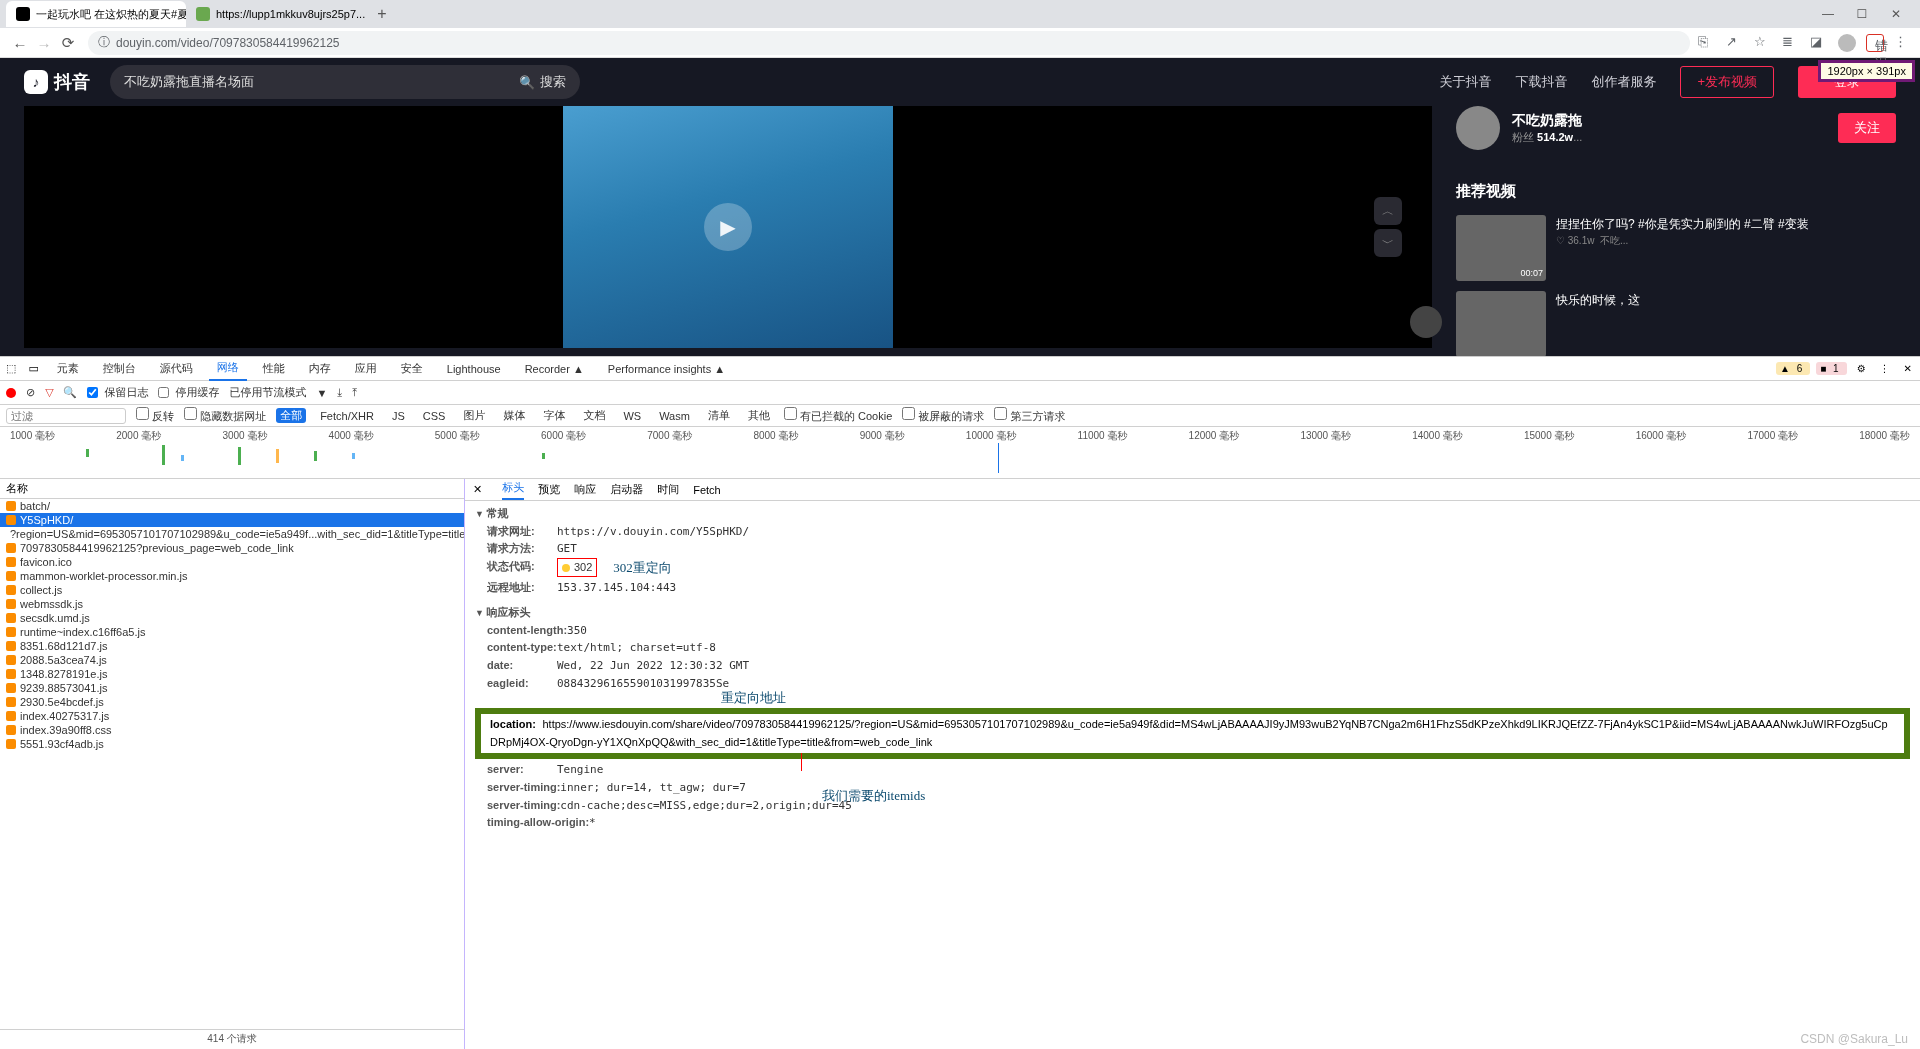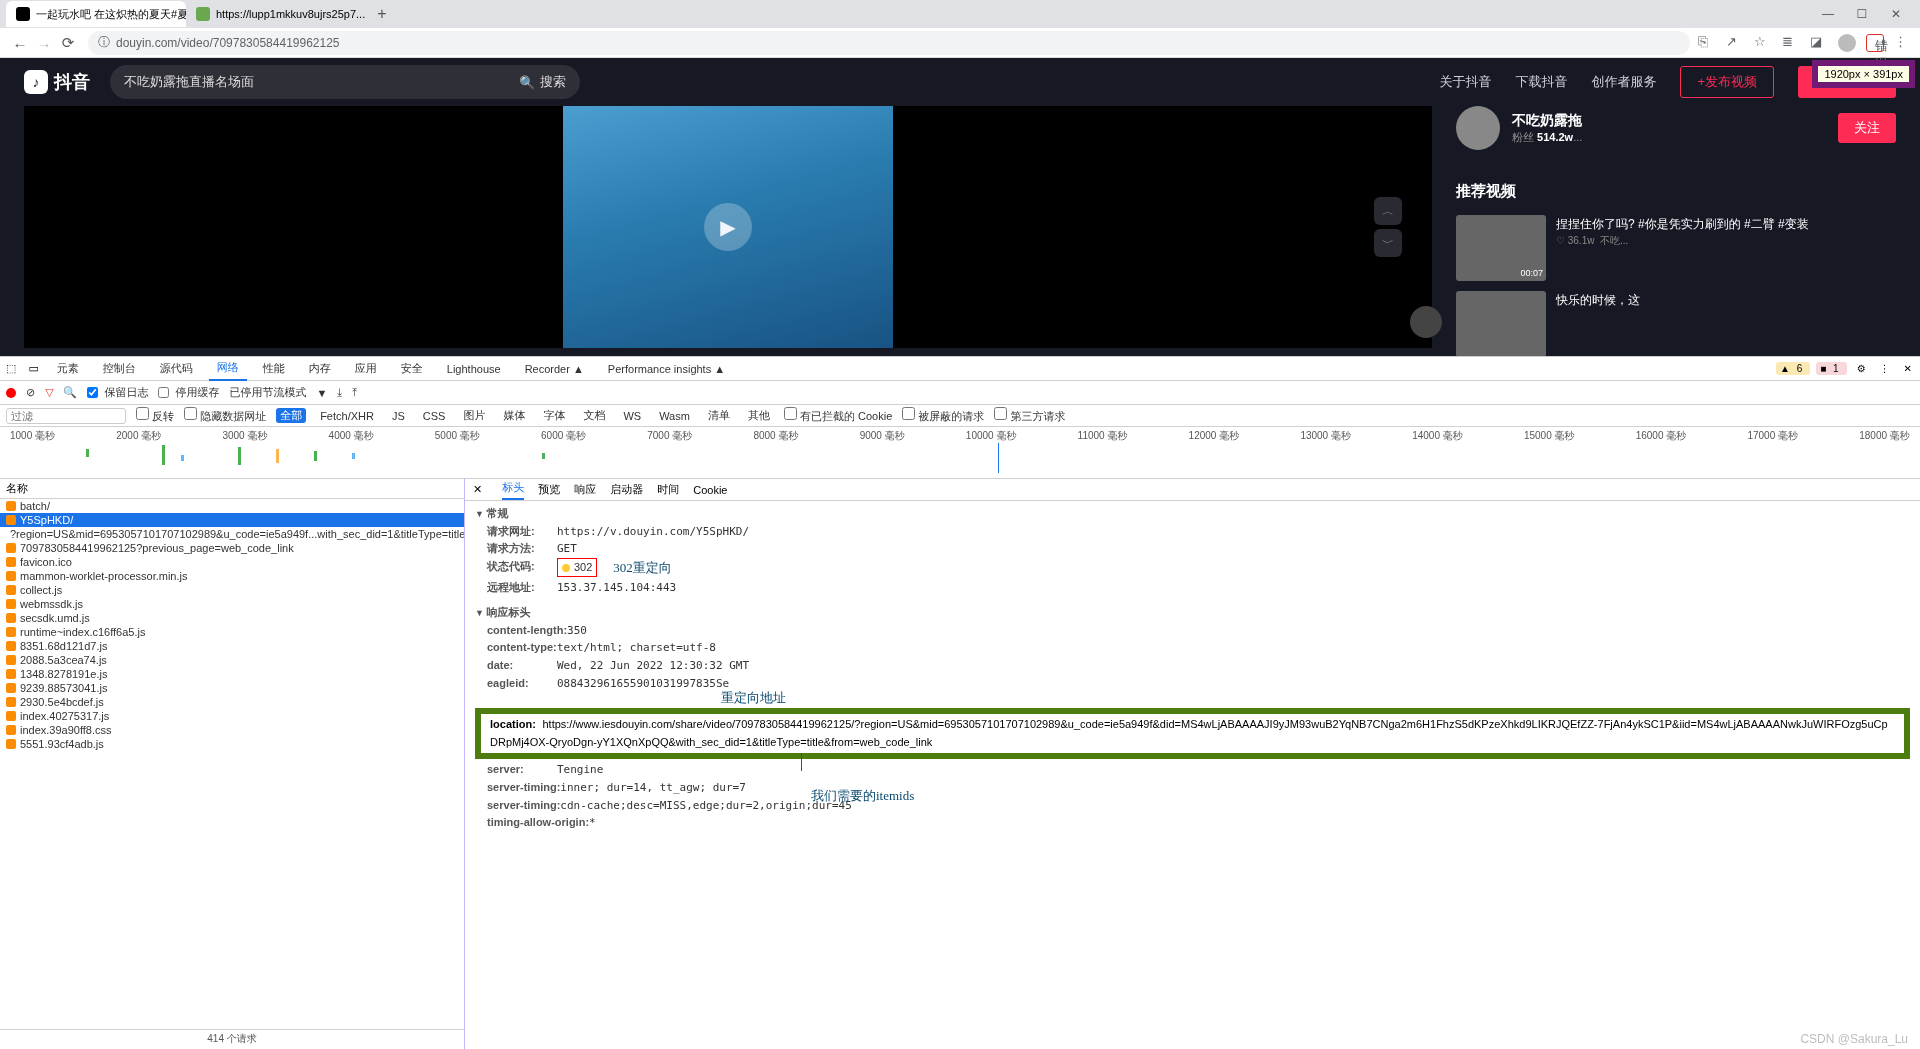--- a/index.html
+++ b/index.html
@@ -1,19 +1,19 @@
 <!DOCTYPE html>
 <html><head>
 <meta charset="utf-8">
 <style>
 * { margin: 0; padding: 0; box-sizing: border-box; font-family: "Microsoft YaHei", Arial, sans-serif; }
 body { background: #fff; width: 1920px; height: 1049px; overflow: hidden; position: relative; }
 
 
-.dim-badge { position: absolute; top: 60px; right: 5px; background: #fffce5; border: 6px solid #701a75; padding: 2px 6px; font-size: 11px; z-index: 1000; }
+.dim-badge { position: absolute; top: 60px; right: 5px; background: #fffce5; border: 3px solid #701a75; padding: 2px 6px; font-size: 11px; z-index: 1000; }
 
 
 .tabbar { height: 28px; background: #dfe1e5; display: flex; align-items: center; padding: 0 6px; }
 .tab { height: 26px; display: flex; align-items: center; padding: 0 10px; font-size: 11px; border-radius: 6px 6px 0 0; max-width: 180px; overflow: hidden; white-space: nowrap; cursor: pointer; }
 .tab.active { background: #fff; }
 .tab .favicon { width: 14px; height: 14px; border-radius: 3px; margin-right: 6px; flex-shrink: 0; }
 .newtab { width: 20px; height: 20px; display: flex; align-items: center; justify-content: center; font-size: 16px; color: #555; margin-left: 6px; cursor: pointer; }
 .wincontrols { margin-left: auto; display: flex; gap: 14px; padding-right: 8px; }
 .wincontrols span { width: 20px; text-align: center; color: #555; cursor: pointer; font-size: 12px; }
 
@@ -404,21 +404,21 @@
     </div>
 
     <div class="details">
       <div class="detail-tabs">
         <span class="dx">✕</span>
         <span class="sel">标头</span>
         <span>预览</span>
         <span>响应</span>
         <span>启动器</span>
         <span>时间</span>
-        <span>Cookie</span>
+        <span>Fetch</span>
       </div>
       <div class="detail-body">
         <div class="sect">
           <div class="sect-h">常规</div>
           <div class="kv">
               <span class="k">请求网址:</span>
               <span class="v">https://v.douyin.com/Y5SpHKD/</span>
             </div>
           <div class="kv">
               <span class="k">请求方法:</span>
@@ -476,21 +476,21 @@
               <div class="kv">
                 <span class="k">server-timing:</span>
                 <span class="v">cdn-cache;desc=MISS,edge;dur=2,origin;dur=45</span>
               </div>
               <div class="kv">
                 <span class="k">timing-allow-origin:</span>
                 <span class="v">*</span>
               </div>
             </div>
           <div style="position:relative;height:0">
-            <span class="annot-red" style="position:absolute;left:320px;top:-46px">我们需要的itemids</span>
+            <span class="annot-red" style="position:absolute;left:331px;top:-46px">我们需要的itemids</span>
           </div>
         </div>
       </div>
     </div>
   </div>
 </div>
 
 <div class="watermark">CSDN @Sakura_Lu</div>
 
 </body></html>

